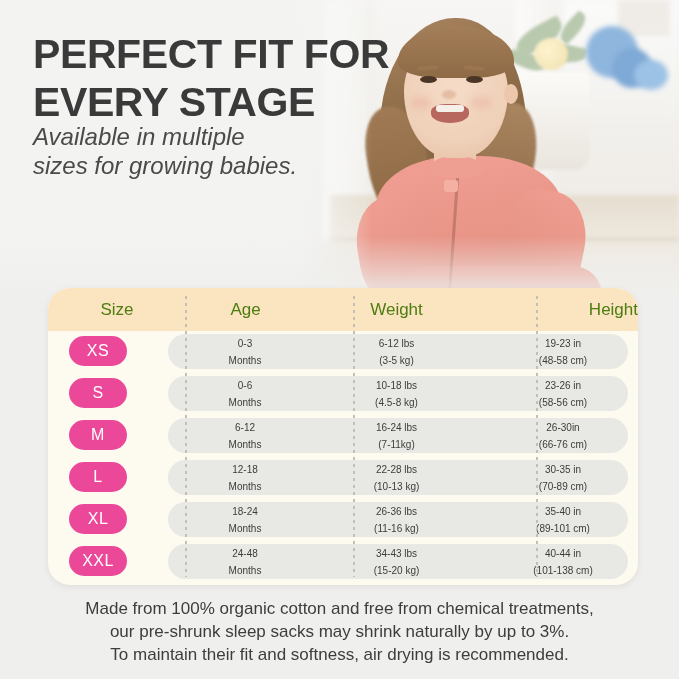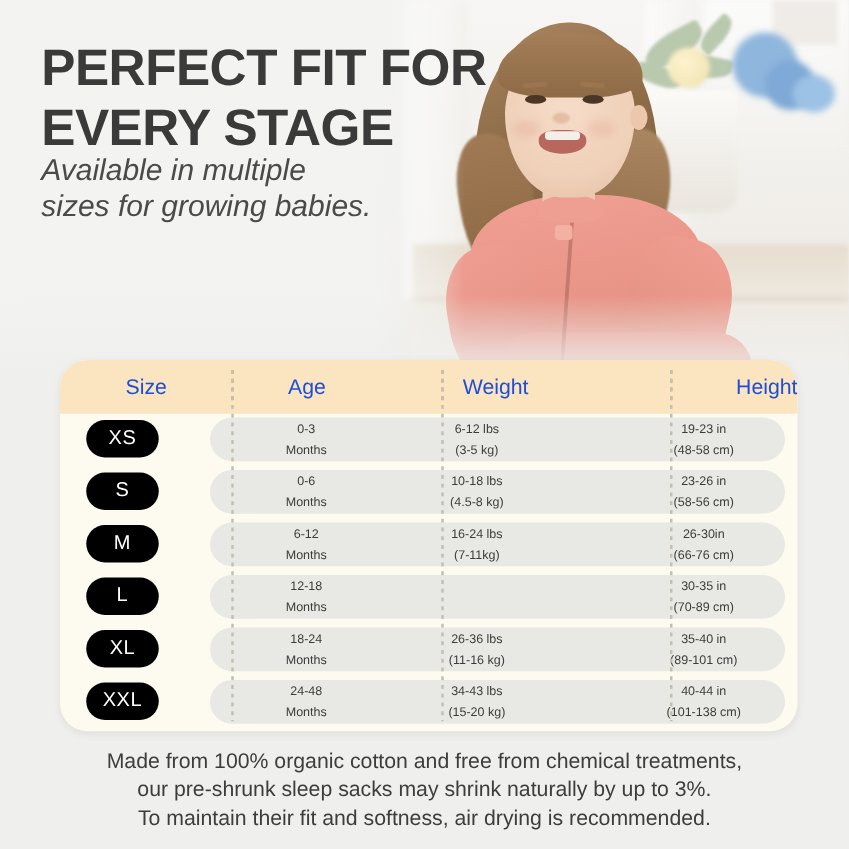--- a/index.html
+++ b/index.html
@@ -117,45 +117,45 @@
     font-size:24px;line-height:29px;font-weight:300;color:#4a4a48;font-style:italic;}
   .subhead div{white-space:nowrap;}
 
   
   .card{position:absolute;left:48px;top:288px;width:590px;height:297px;
     background:#fdfaef;border-radius:22px;
     box-shadow:0 2px 6px rgba(120,115,105,.13);overflow:hidden;}
   .thead{position:absolute;left:0;top:0;width:590px;height:43px;
     background:#fbe4c0;border-radius:22px 22px 0 0;}
   .th{position:absolute;top:0;height:43px;line-height:43px;
-    font-size:17px;color:#1d4ed8;text-align:center;}
+    font-size:17px;color:#4d7c0f;text-align:center;}
   .th-size{left:0;width:138px;}
   .th-age{left:138px;width:119px;}
   .th-weight{left:257px;width:183px;}
   .th-height{left:440px;width:150px;text-align:right;}
 
   .divider{position:absolute;top:8px;width:2px;height:281px;
     background-image:linear-gradient(#c3bfb2 50%,rgba(0,0,0,0) 0%);
     background-size:2px 7px;background-repeat:repeat-y;}
   .divider.hdr{top:8px;height:28px;
     background-image:linear-gradient(#e0a95f 50%,rgba(0,0,0,0) 0%);}
   .d1{left:137px;} .d2{left:305px;} .d3{left:488px;}
 
   .rows{position:absolute;left:0;top:43px;width:590px;}
   .row{position:relative;height:41px;margin-bottom:1px;}
   .badge{position:absolute;left:21px;top:5px;width:58px;height:30px;
-    background:#000000;border-radius:15px;color:#fff;
+    background:#ec4899;border-radius:15px;color:#fff;
     font-size:16px;line-height:30px;text-align:center;letter-spacing:.5px;}
   .pill{position:absolute;left:120px;top:3px;width:460px;height:35px;
     background:#e8e8e4;border-radius:18px;}
   .cell{position:absolute;top:3px;height:35px;font-size:10px;line-height:17px;
     color:#3c3c3a;display:flex;flex-direction:column;justify-content:center;}
   .cell span{display:block;white-space:nowrap;}
   .c-age{left:137px;width:120px;align-items:center;text-align:center;}
-  .c-weight{left:242px;width:183px;align-items:center;text-align:center;}
+  .c-weight{left:257px;width:183px;align-items:center;text-align:center;}
   .c-height{left:440px;width:150px;align-items:center;text-align:left;}
 
   
   .footer{position:absolute;left:0;top:597px;width:679px;
     text-align:center;font-size:17px;line-height:23px;font-weight:300;color:#3d3d3b;}
   .footer div{white-space:nowrap;}
 </style>
 </head>
 <body>
 
@@ -285,20 +285,24 @@
         </div>
       </div>
 
       <div class="row">
         <div class="badge">L</div>
         <div class="pill"></div>
         <div class="cell c-age">
           <span>12-18</span>
           <span>Months</span>
         </div>
+        <div class="cell c-weight">
+          <span>22-28 lbs</span>
+          <span>(10-13 kg)</span>
+        </div>
         <div class="cell c-height">
           <span>30-35 in</span>
           <span>(70-89 cm)</span>
         </div>
       </div>
 
       <div class="row">
         <div class="badge">XL</div>
         <div class="pill"></div>
         <div class="cell c-age">

